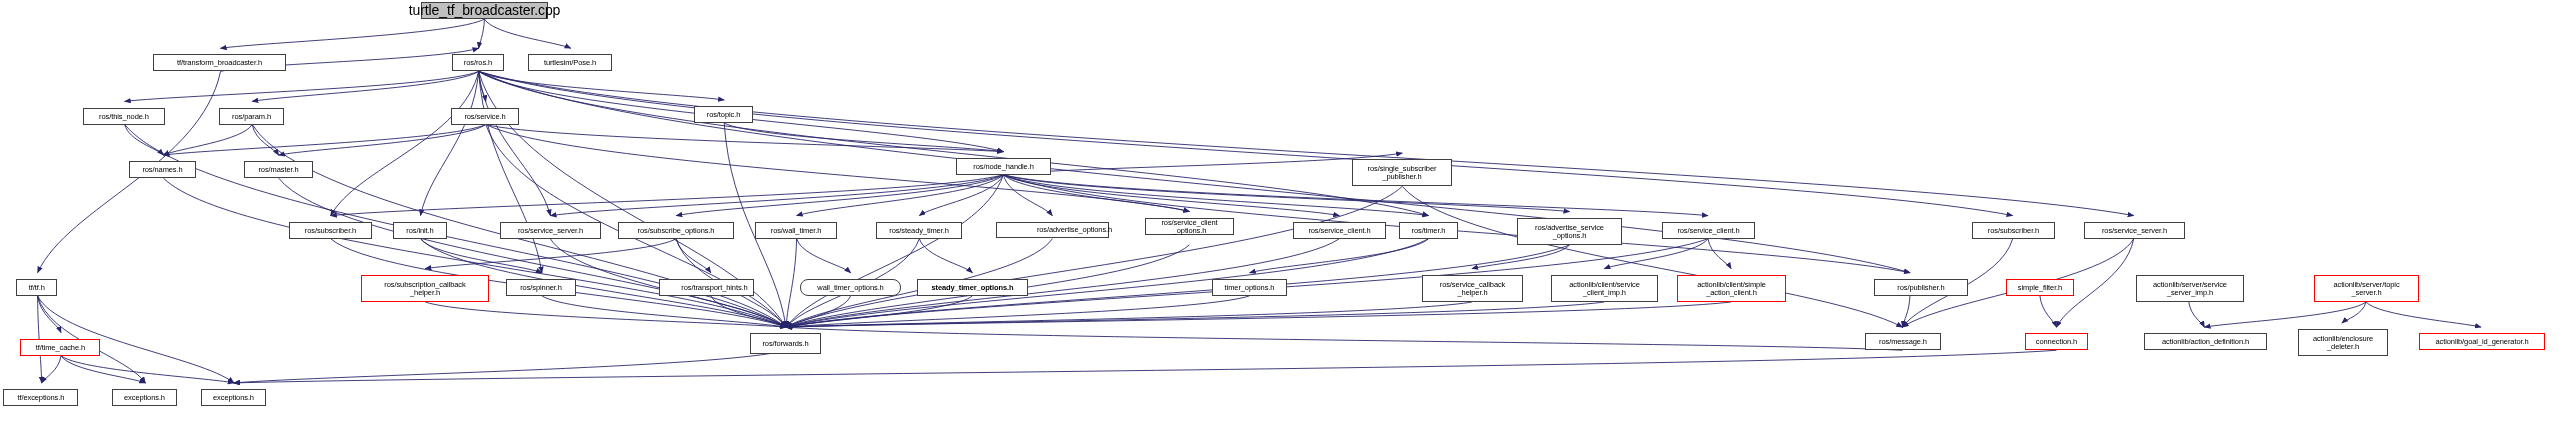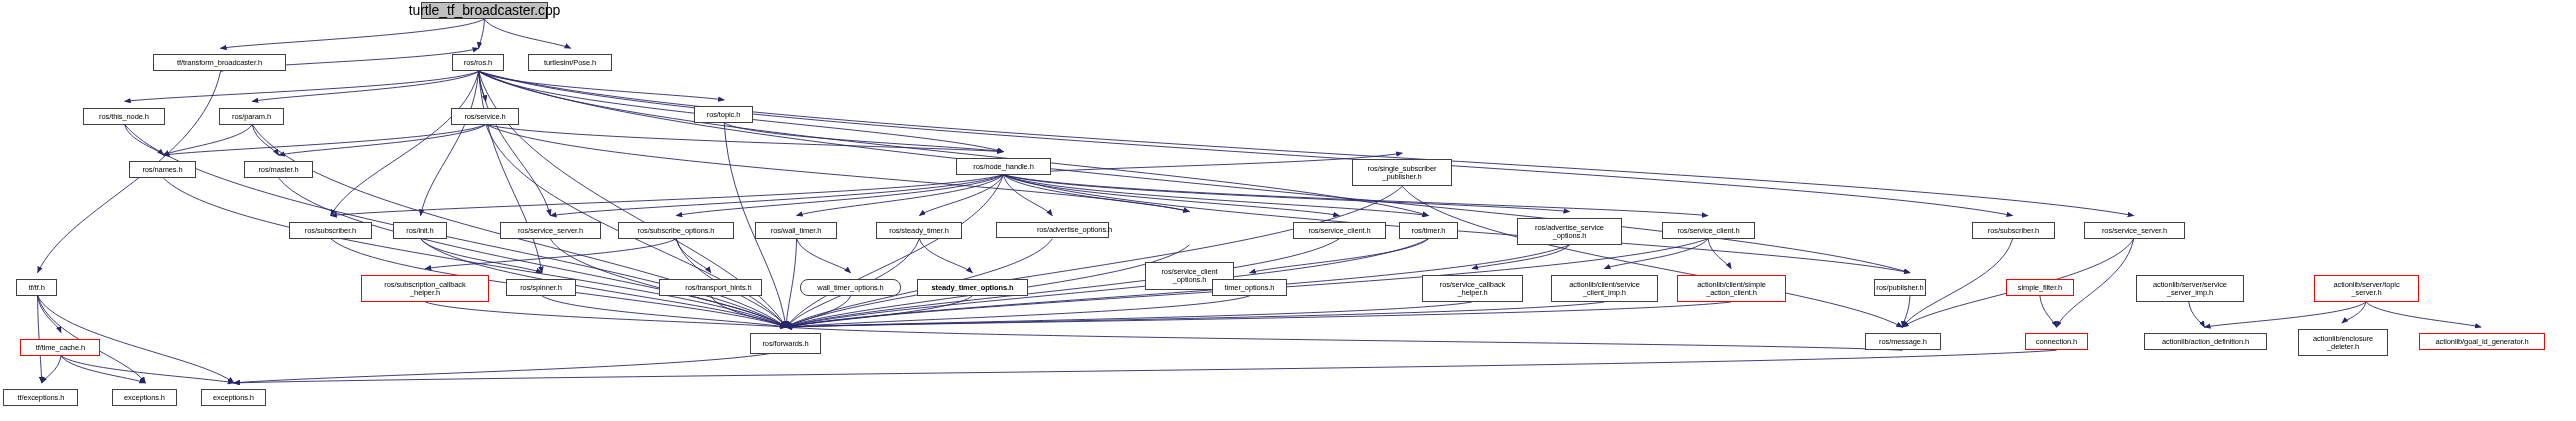--- a/index.html
+++ b/index.html
@@ -149,44 +149,44 @@
     <div class="node" style="left: 956px; top: 158px; width: 95px; height: 17px;">ros/node_handle.h</div>
     <div class="node" style="left: 1352px; top: 159px; width: 100px; height: 27px;">ros/single_subscriber
 _publisher.h</div>
     <div class="node" style="left: 289px; top: 222px; width: 83px; height: 17px;">ros/subscriber.h</div>
     <div class="node" style="left: 393px; top: 222px; width: 54px; height: 17px;">ros/init.h</div>
     <div class="node" style="left: 500px; top: 222px; width: 101px; height: 17px;">ros/service_server.h</div>
     <div class="node" style="left: 618px; top: 222px; width: 116px; height: 17px;">ros/subscribe_options.h</div>
     <div class="node" style="left: 755px; top: 222px; width: 82px; height: 17px;">ros/wall_timer.h</div>
     <div class="node" style="left: 876px; top: 222px; width: 86px; height: 17px;">ros/steady_timer.h</div>
     <div class="node" style="left: 996px; top: 222px; width: 113px; height: 16px; padding-left: 44px;">ros/advertise_options.h</div>
-    <div class="node" style="left: 1145px; top: 218px; width: 89px; height: 28px; margin-top: 44px;">ros/service_client
+    <div class="node" style="left: 1145px; top: 218px; width: 89px; height: 17px;">ros/service_client
 _options.h</div>
     <div class="node" style="left: 1293px; top: 222px; width: 93px; height: 17px;">ros/service_client.h</div>
     <div class="node" style="left: 1399px; top: 222px; width: 59px; height: 17px;">ros/timer.h</div>
     <div class="node" style="left: 1517px; top: 218px; width: 105px; height: 27px;">ros/advertise_service
 _options.h</div>
     <div class="node" style="left: 1662px; top: 222px; width: 93px; height: 17px;">ros/service_client.h</div>
     <div class="node" style="left: 1972px; top: 222px; width: 83px; height: 17px;">ros/subscriber.h</div>
     <div class="node" style="left: 2084px; top: 222px; width: 101px; height: 17px;">ros/service_server.h</div>
     <div class="node" style="left: 16.3px; top: 279px; width: 41px; height: 17px;">tf/tf.h</div>
     <div class="node red" style="left: 361px; top: 275px; width: 128px; height: 27px;">ros/subscription_callback
 _helper.h</div>
     <div class="node" style="left: 506px; top: 279px; width: 70px; height: 17px;">ros/spinner.h</div>
-    <div class="node" style="left: 659px; top: 279px; width: 103px; height: 17px; padding-left: 16px;">ros/transport_hints.h</div>
+    <div class="node" style="left: 659px; top: 279px; width: 95px; height: 17px; padding-left: 16px;">ros/transport_hints.h</div>
     <div class="node" style="left: 800px; top: 279px; width: 101px; height: 17px; border-radius: 8px;">wall_timer_options.h</div>
     <div class="node" style="left: 917px; top: 279px; width: 111px; height: 17px; font-weight: bold;">steady_timer_options.h</div>
     <div class="node" style="left: 1212px; top: 279px; width: 75px; height: 17px;">timer_options.h</div>
     <div class="node" style="left: 1422px; top: 275px; width: 101px; height: 27px;">ros/service_callback
 _helper.h</div>
     <div class="node" style="left: 1551px; top: 275px; width: 107px; height: 27px;">actionlib/client/service
 _client_imp.h</div>
     <div class="node red" style="left: 1677px; top: 275px; width: 109px; height: 27px;">actionlib/client/simple
 _action_client.h</div>
-    <div class="node" style="left: 1874px; top: 279px; width: 52px; height: 17px;">ros/publisher.h</div>
+    <div class="node" style="left: 1874px; top: 279px; width: 94px; height: 17px;">ros/publisher.h</div>
     <div class="node red" style="left: 2006px; top: 279px; width: 68px; height: 17px;">simple_filter.h</div>
     <div class="node" style="left: 2136px; top: 275px; width: 108px; height: 27px;">actionlib/server/service
 _server_imp.h</div>
     <div class="node red" style="left: 2314px; top: 275px; width: 105px; height: 27px;">actionlib/server/topic
 _server.h</div>
     <div class="node red" style="left: 20.4px; top: 339px; width: 80px; height: 17px;">tf/time_cache.h</div>
     <div class="node" style="left: 750px; top: 333px; width: 71px; height: 21px;">ros/forwards.h</div>
     <div class="node" style="left: 1865px; top: 333px; width: 76px; height: 17px;">ros/message.h</div>
     <div class="node red" style="left: 2025px; top: 333px; width: 63px; height: 17px;">connection.h</div>
     <div class="node" style="left: 2144px; top: 333px; width: 123px; height: 17px;">actionlib/action_definition.h</div>

